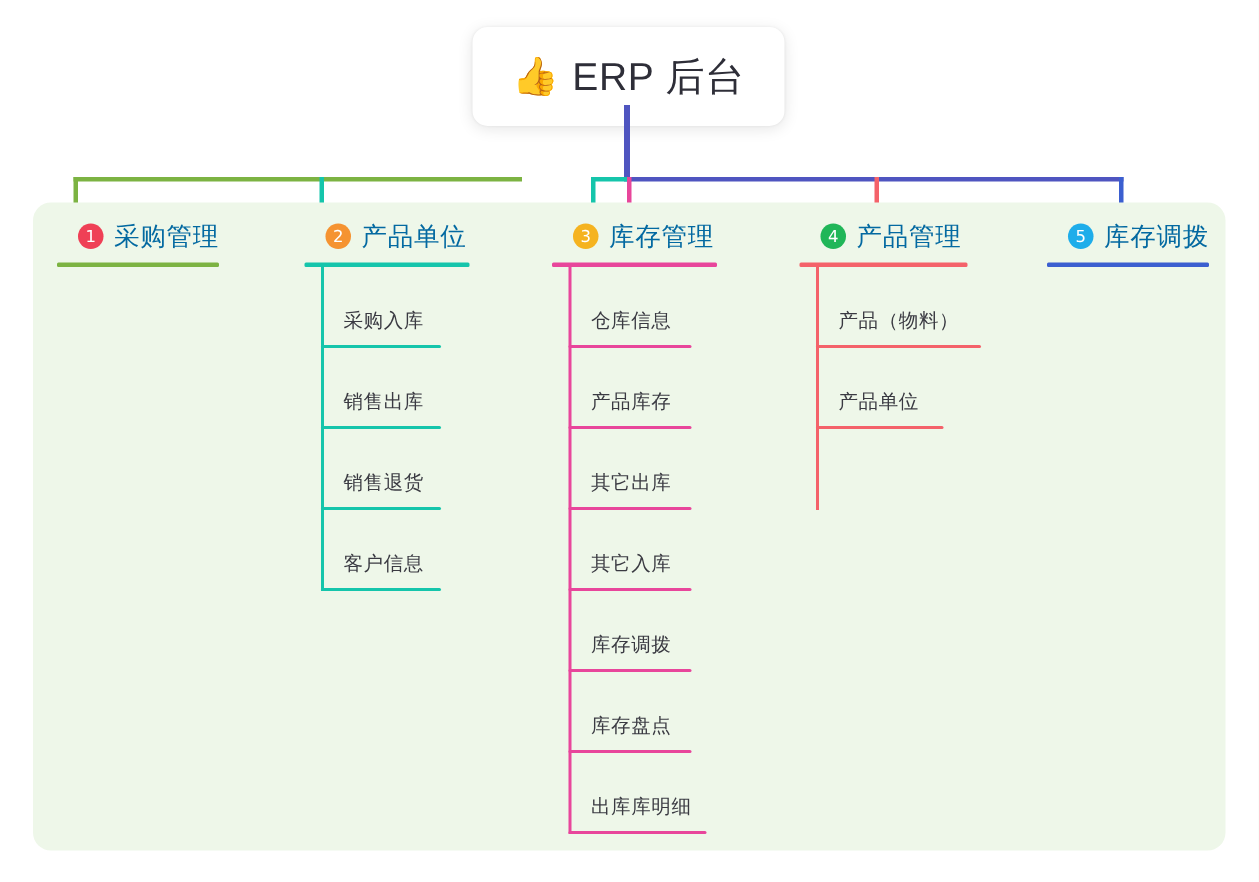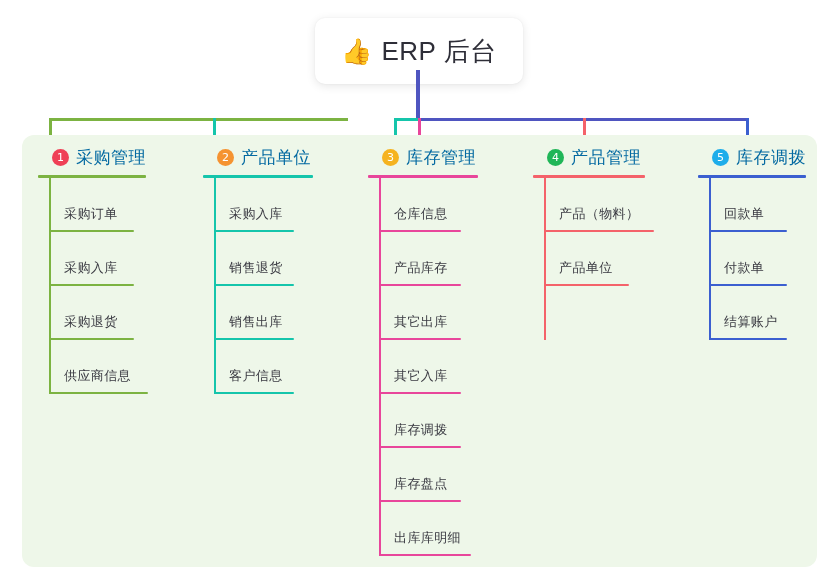--- a/index.html
+++ b/index.html
@@ -154,58 +154,39 @@
 
 <div id="panel"></div>
 
 <div id="columns">
     <div class="col" style="left: 38px; width: 150px;">
       <div class="col-head">
         <span class="badge" style="background: rgb(239, 64, 86);">1</span>
         <span class="col-title">采购管理</span>
       </div>
       <div class="head-rule" style="width: 108px; background: rgb(124, 179, 66);"></div>
-      <div class="items">
-        <div class="spine" style="background: rgb(124, 179, 66); height: 216px;"></div>
-        <div class="item">
-          <span class="item-label">采购订单</span>
-          <div class="item-rule" style="width: 85px; background: rgb(124, 179, 66);"></div>
-        </div>
-        <div class="item">
-          <span class="item-label">采购入库</span>
-          <div class="item-rule" style="width: 85px; background: rgb(124, 179, 66);"></div>
-        </div>
-        <div class="item">
-          <span class="item-label">采购退货</span>
-          <div class="item-rule" style="width: 85px; background: rgb(124, 179, 66);"></div>
-        </div>
-        <div class="item">
-          <span class="item-label">供应商信息</span>
-          <div class="item-rule" style="width: 99px; background: rgb(124, 179, 66);"></div>
-        </div>
-      </div>
     </div>
     <div class="col" style="left: 203px; width: 150px;">
       <div class="col-head">
         <span class="badge" style="background: rgb(245, 147, 49);">2</span>
         <span class="col-title">产品单位</span>
       </div>
       <div class="head-rule" style="width: 110px; background: rgb(21, 197, 171);"></div>
       <div class="items">
         <div class="spine" style="background: rgb(21, 197, 171); height: 216px;"></div>
         <div class="item">
           <span class="item-label">采购入库</span>
           <div class="item-rule" style="width: 80px; background: rgb(21, 197, 171);"></div>
         </div>
         <div class="item">
+          <span class="item-label">销售出库</span>
+          <div class="item-rule" style="width: 80px; background: rgb(21, 197, 171);"></div>
+        </div>
+        <div class="item">
           <span class="item-label">销售退货</span>
-          <div class="item-rule" style="width: 80px; background: rgb(21, 197, 171);"></div>
-        </div>
-        <div class="item">
-          <span class="item-label">销售出库</span>
           <div class="item-rule" style="width: 80px; background: rgb(21, 197, 171);"></div>
         </div>
         <div class="item">
           <span class="item-label">客户信息</span>
           <div class="item-rule" style="width: 80px; background: rgb(21, 197, 171);"></div>
         </div>
       </div>
     </div>
     <div class="col" style="left: 368px; width: 150px;">
       <div class="col-head">
@@ -262,29 +243,14 @@
           <div class="item-rule" style="width: 85px; background: rgb(244, 98, 106);"></div>
         </div>
       </div>
     </div>
     <div class="col" style="left: 698px; width: 122px;">
       <div class="col-head">
         <span class="badge" style="background: rgb(30, 173, 234);">5</span>
         <span class="col-title">库存调拨</span>
       </div>
       <div class="head-rule" style="width: 108px; background: rgb(59, 95, 208);"></div>
-      <div class="items">
-        <div class="spine" style="background: rgb(59, 95, 208); height: 162px;"></div>
-        <div class="item">
-          <span class="item-label">回款单</span>
-          <div class="item-rule" style="width: 78px; background: rgb(59, 95, 208);"></div>
-        </div>
-        <div class="item">
-          <span class="item-label">付款单</span>
-          <div class="item-rule" style="width: 78px; background: rgb(59, 95, 208);"></div>
-        </div>
-        <div class="item">
-          <span class="item-label">结算账户</span>
-          <div class="item-rule" style="width: 78px; background: rgb(59, 95, 208);"></div>
-        </div>
-      </div>
     </div>
   </div>
 
 </body></html>

